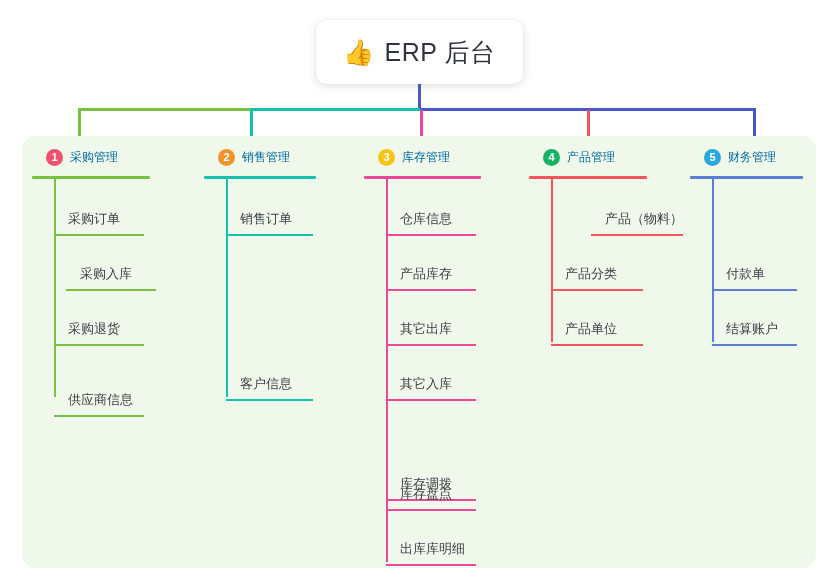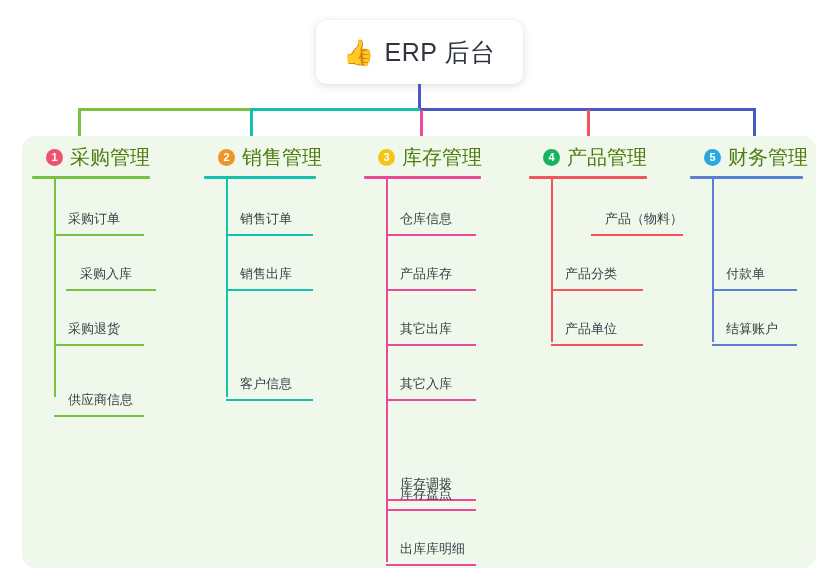--- a/index.html
+++ b/index.html
@@ -52,21 +52,21 @@
     height:26px;
     padding-left:14px;
     box-sizing:border-box;
   }
   .badge{
     width:17px;height:17px;border-radius:50%;
     color:#ffffff;font-size:11px;line-height:17px;
     text-align:center;font-weight:bold;
     flex:0 0 auto;
   }
-  .col-title{font-size:20px;color:#4d7c0f;white-space:nowrap;}
+  .col-title{font-size:12px;color:#0369a1;white-space:nowrap;}
   .col-rule{
     height:3px;margin-top:6px;border-radius:1px;
   }
   .col-spine{
     position:absolute;left:22px;width:2px;
   }
   .leaf{
     position:absolute;left:22px;
   }
   .leaf-label{
@@ -129,24 +129,20 @@
         <div class="col-head">
           <span class="badge" style="background: rgb(240, 147, 43);">2</span>
           <span class="col-title">销售管理</span>
         </div>
         <div class="col-rule" style="background: rgb(18, 194, 173); width: 112px;"></div>
         <div class="col-spine" style="top: 35px; height: 218px; background: rgb(18, 194, 173);"></div>
         <div class="leaf" style="top: 66px;">
           <div class="leaf-label">销售订单</div>
           <div class="leaf-rule" style="background: rgb(18, 194, 173); width: 87px;"></div>
         </div>
-        <div class="leaf" style="top: 121px;">
-          <div class="leaf-label">销售出库</div>
-          <div class="leaf-rule" style="background: rgb(18, 194, 173); width: 87px;"></div>
-        </div>
         <div class="leaf" style="top: 231px;">
           <div class="leaf-label">客户信息</div>
           <div class="leaf-rule" style="background: rgb(18, 194, 173); width: 87px;"></div>
         </div>
       </div>
       <div class="col" style="left: 364px; width: 150px;">
         <div class="col-head">
           <span class="badge" style="background: rgb(245, 197, 24);">3</span>
           <span class="col-title">库存管理</span>
         </div>

